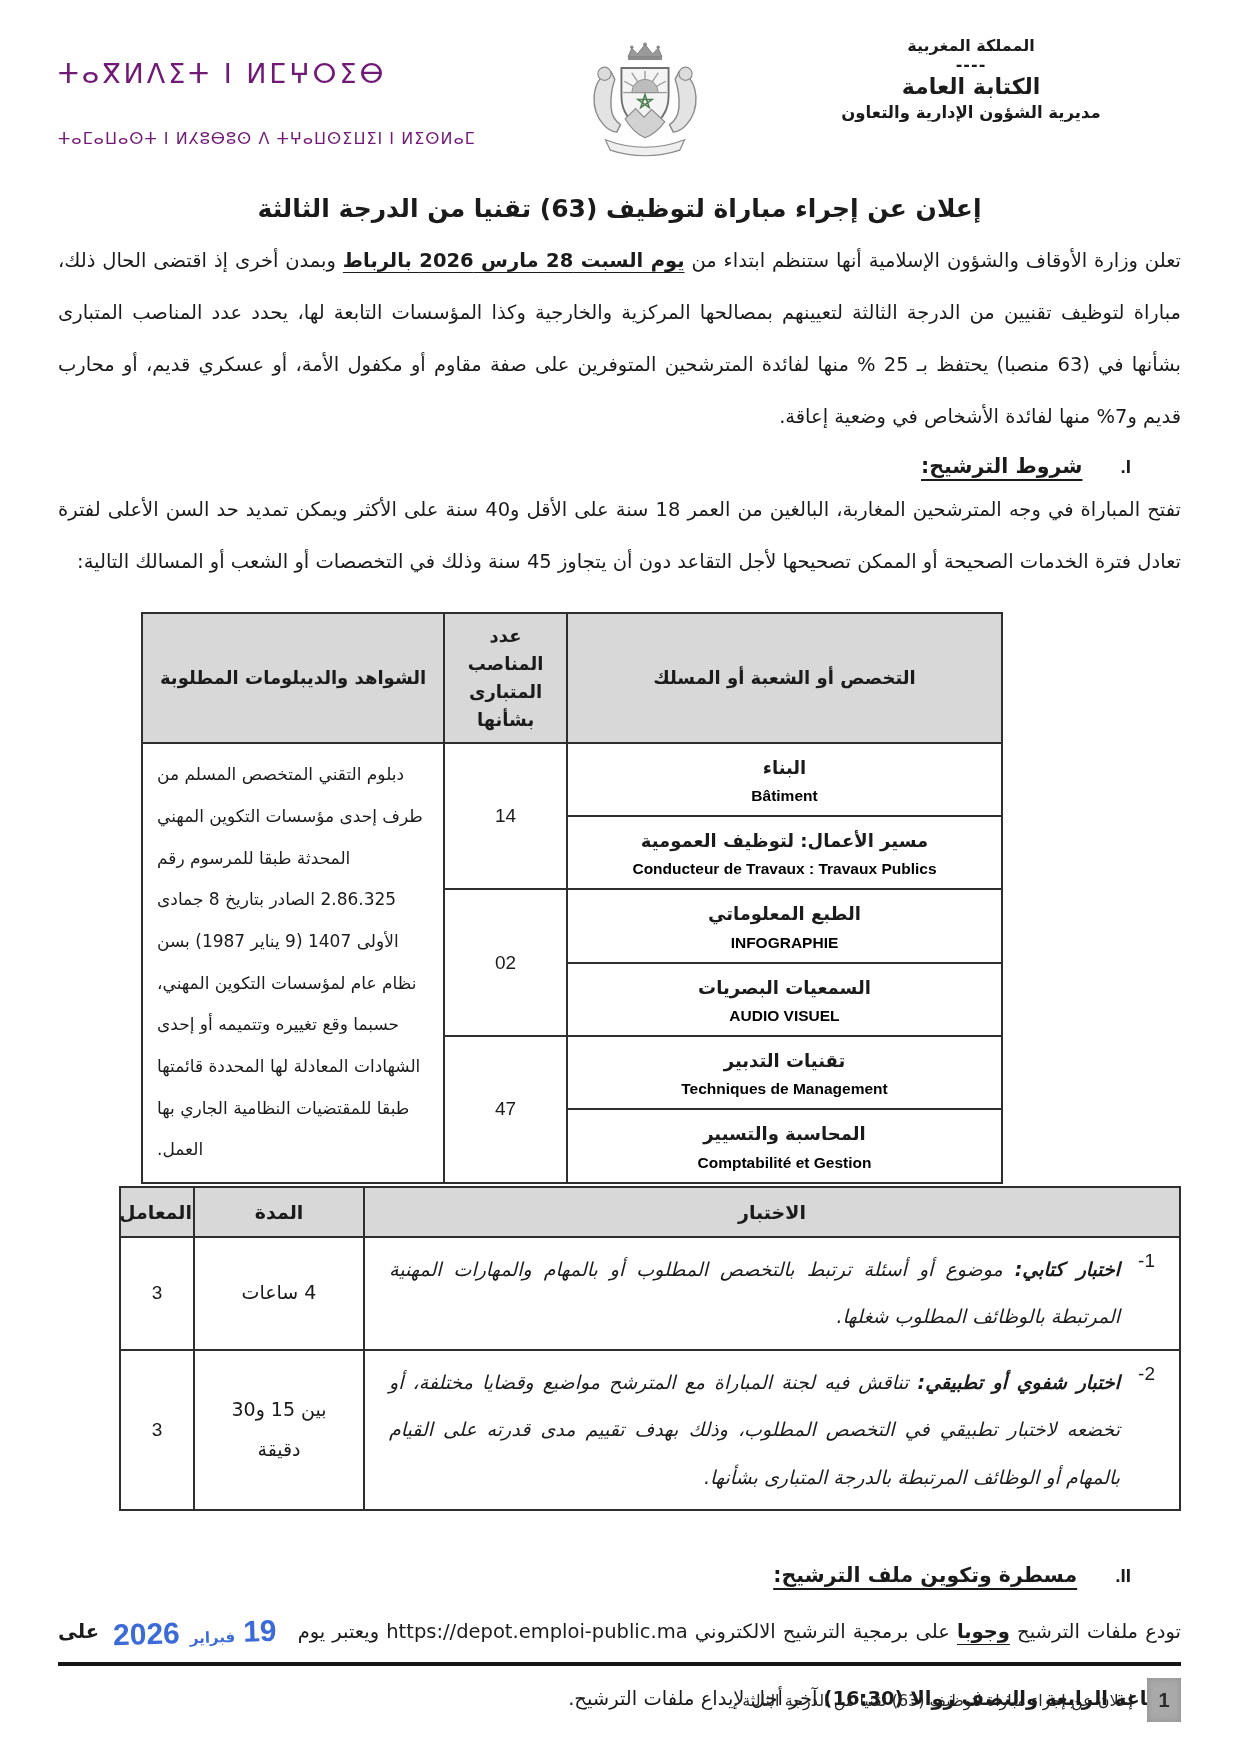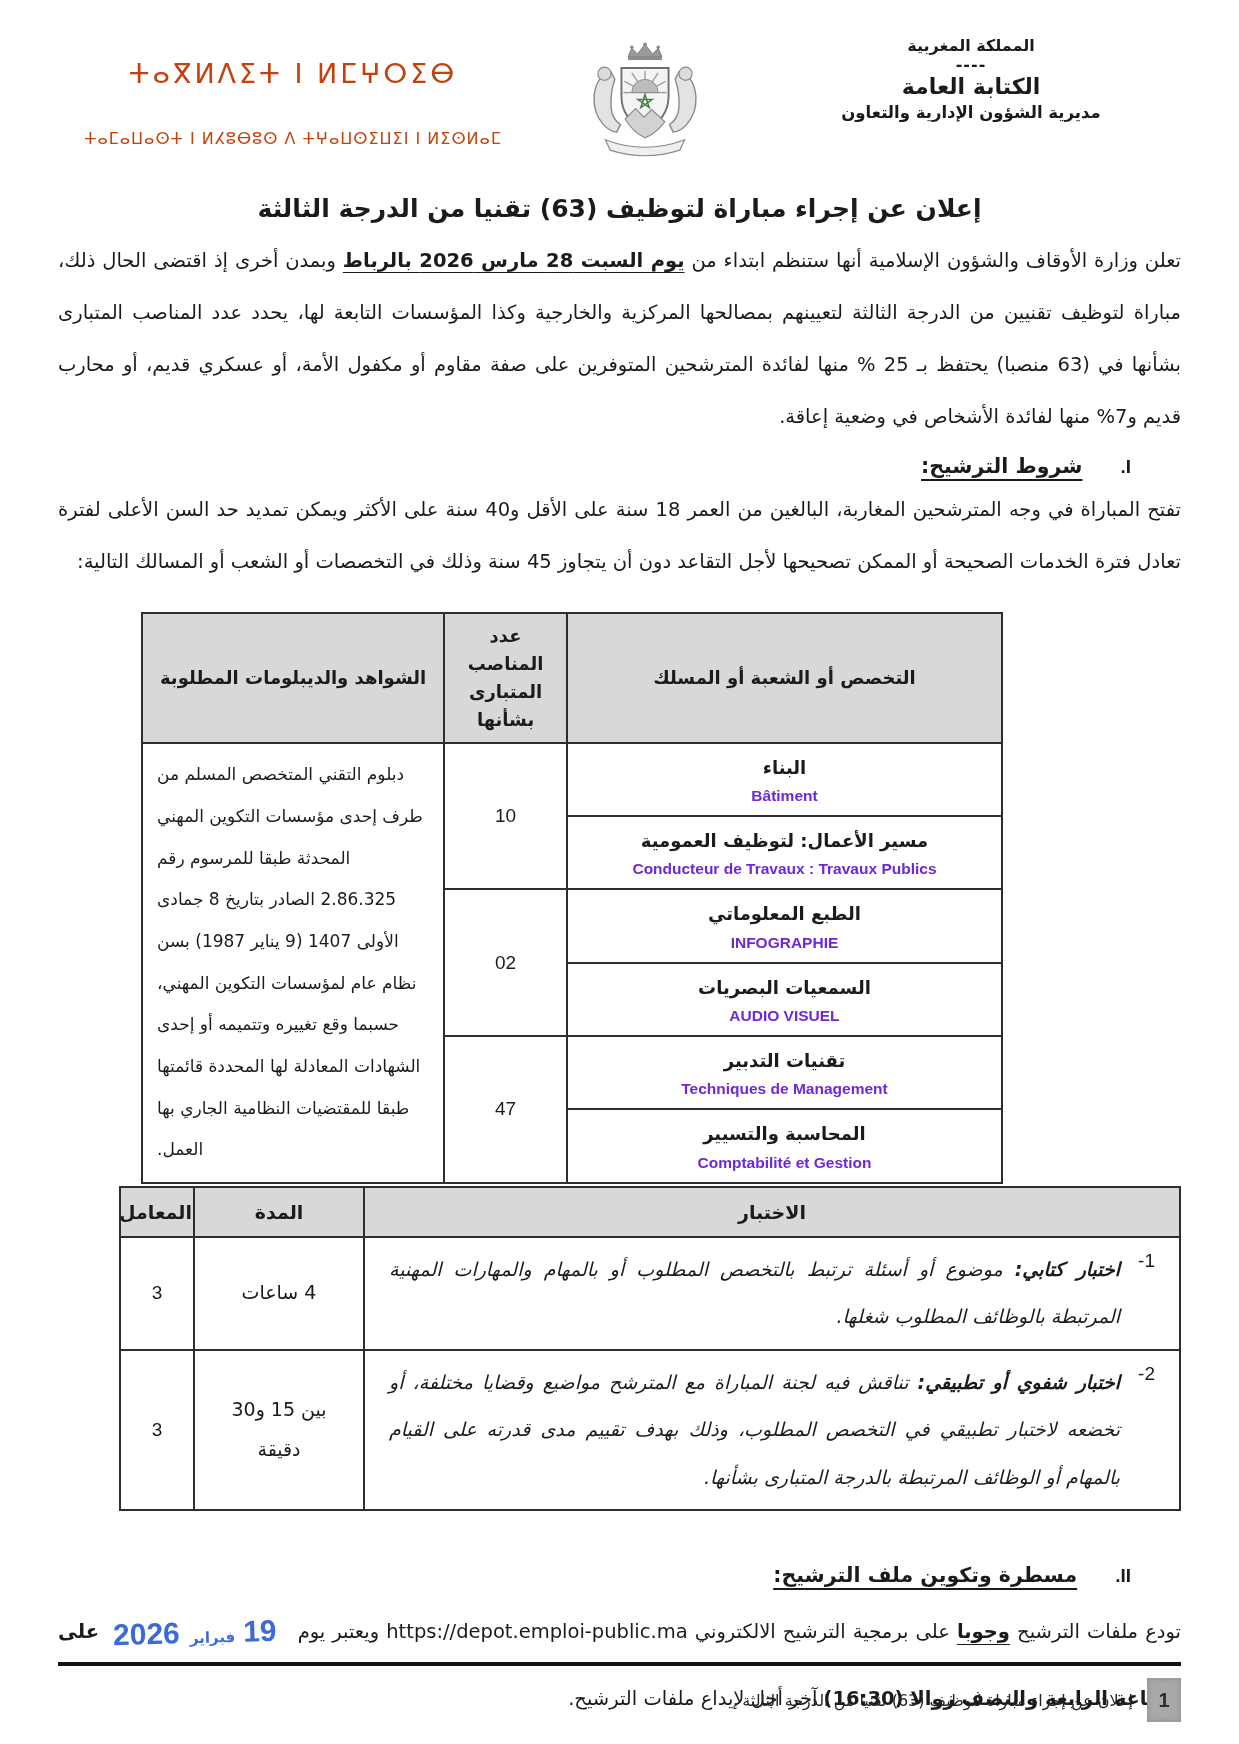--- a/index.html
+++ b/index.html
@@ -10,21 +10,21 @@
   .page{padding:36px 58px 0 58px;}
 
   
   .header{display:flex;justify-content:space-between;align-items:flex-start;}
   .header-ar{width:420px;text-align:center;font-weight:bold;}
   .h-ministry{font-size:22px;margin-top:2px;}
   .h-sep{font-size:16px;letter-spacing:1px;margin-top:0;}
   .h-secretariat{font-size:22px;margin-top:0;}
   .h-directorate{font-size:16.5px;font-weight:600;margin-top:4px;}
   .header-emblem{width:150px;display:flex;justify-content:center;padding-top:2px;}
-  .header-tif{width:470px;text-align:center;color:#c2410c;}
+  .header-tif{width:470px;text-align:left;color:#701a75;}
   .tif-main{font-size:27px;letter-spacing:3px;margin-top:22px;}
   .tif-sub{font-size:16px;letter-spacing:1px;margin-top:40px;}
 
   
   .doc-title{text-align:center;font-weight:bold;font-size:25px;margin:28px 0 12px 0;}
 
   
   .para{font-size:19.5px;line-height:2.66;text-align:justify;margin:0;}
   .bold-u{font-weight:bold;text-decoration:underline;text-underline-offset:5px;}
   .bold{font-weight:bold;}
@@ -34,21 +34,21 @@
   .sec-head .txt{text-decoration:underline;text-underline-offset:6px;}
 
   
   table{border-collapse:collapse;}
   .t1{width:862px;margin:24px 178px 0 0;table-layout:fixed;}
   .t1 th,.t1 td{border:2px solid #2e2e2e;}
   .t1 thead th{background:#d8d8d8;font-size:18px;font-weight:bold;height:62px;line-height:1.55;padding:8px 6px;}
   .c1-spec{width:432px;} .c1-count{width:122px;} .c1-dip{width:300px;}
   .spec{text-align:center;padding:7px 4px;}
   .spec .ar{font-size:18px;font-weight:bold;line-height:1.85;}
-  .spec .fr{font-size:15.5px;font-weight:bold;font-family:"Liberation Sans",sans-serif;line-height:1.55;color:#6d28d9;}
+  .spec .fr{font-size:15.5px;font-weight:bold;font-family:"Liberation Sans",sans-serif;line-height:1.55;color:#000000;}
   .count{text-align:center;font-size:19px;font-family:"Liberation Sans",sans-serif;}
   .dip{font-size:17px;line-height:2.45;text-align:left;padding:6px 14px;vertical-align:middle;}
 
   
   .exam-note{font-size:19.5px;margin:18px 116px 12px 0;}
   .t2{width:1060px;margin:2px 0 0 0;table-layout:fixed;}
   .t2 th,.t2 td{border:2px solid #2e2e2e;}
   .t2 thead th{background:#d8d8d8;font-size:19px;font-weight:bold;height:46px;}
   .c2-exam{width:816px;} .c2-dur{width:170px;} .c2-coef{width:74px;}
   .exam{padding:8px 24px;vertical-align:top;}
@@ -155,21 +155,21 @@
         <th>عدد المناصب المتبارى بشأنها</th>
         <th>الشواهد والديبلومات المطلوبة</th>
       </tr>
     </thead>
     <tbody>
       <tr>
         <td class="spec">
           <div class="ar">البناء</div>
           <div class="fr">Bâtiment</div>
         </td>
-        <td class="count" rowspan="2">10</td>
+        <td class="count" rowspan="2">14</td>
         <td class="dip" rowspan="6">دبلوم التقني المتخصص المسلم من طرف إحدى مؤسسات التكوين المهني المحدثة طبقا للمرسوم رقم 2.86.325 الصادر بتاريخ 8 جمادى الأولى 1407 (9 يناير 1987) بسن نظام عام لمؤسسات التكوين المهني، حسبما وقع تغييره وتتميمه أو إحدى الشهادات المعادلة لها المحددة قائمتها طبقا للمقتضيات النظامية الجاري بها العمل.</td>
       </tr>
       <tr>
         <td class="spec">
           <div class="ar">مسير الأعمال: لتوظيف العمومية</div>
           <div class="fr">Conducteur de Travaux : Travaux Publics</div>
         </td>
       </tr>
       <tr>
         <td class="spec">

